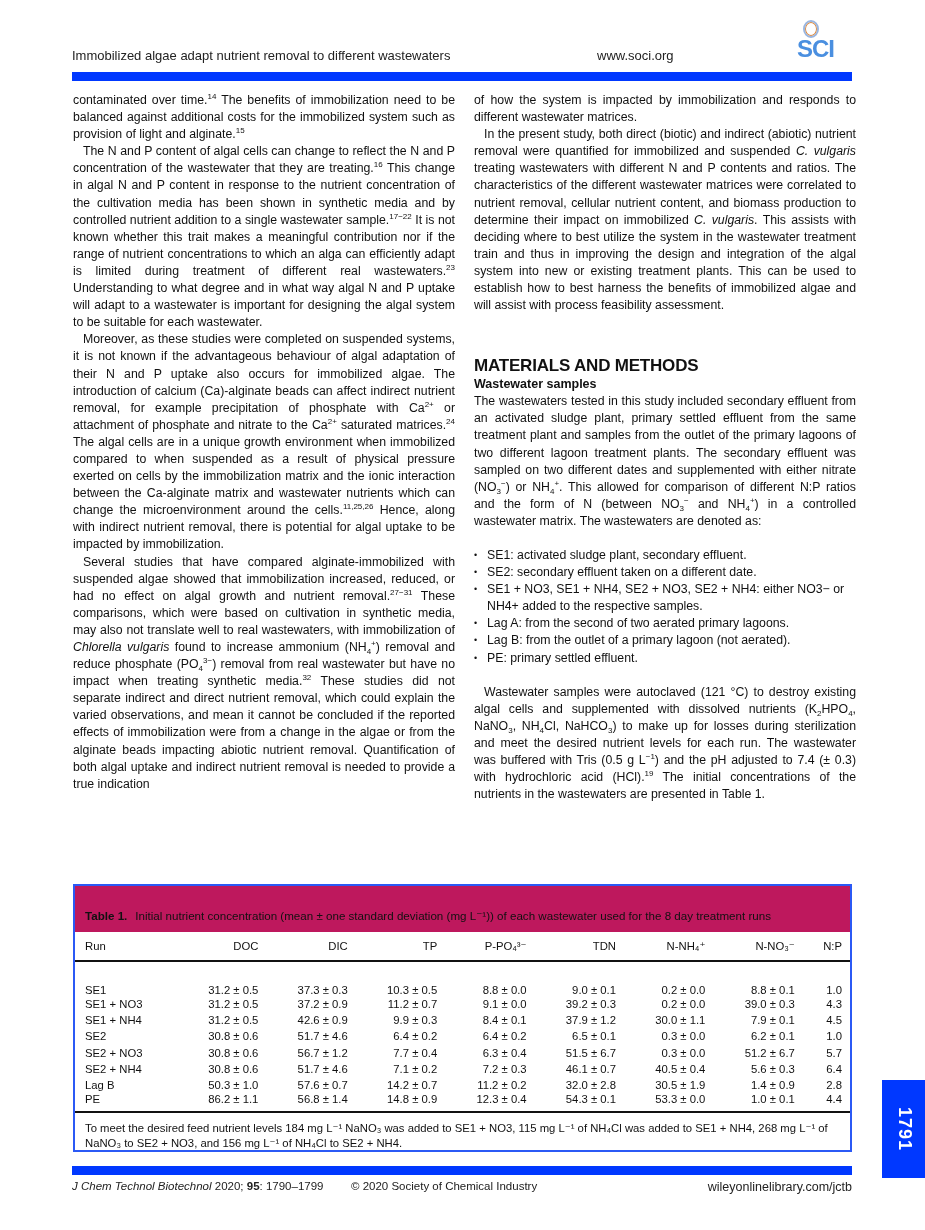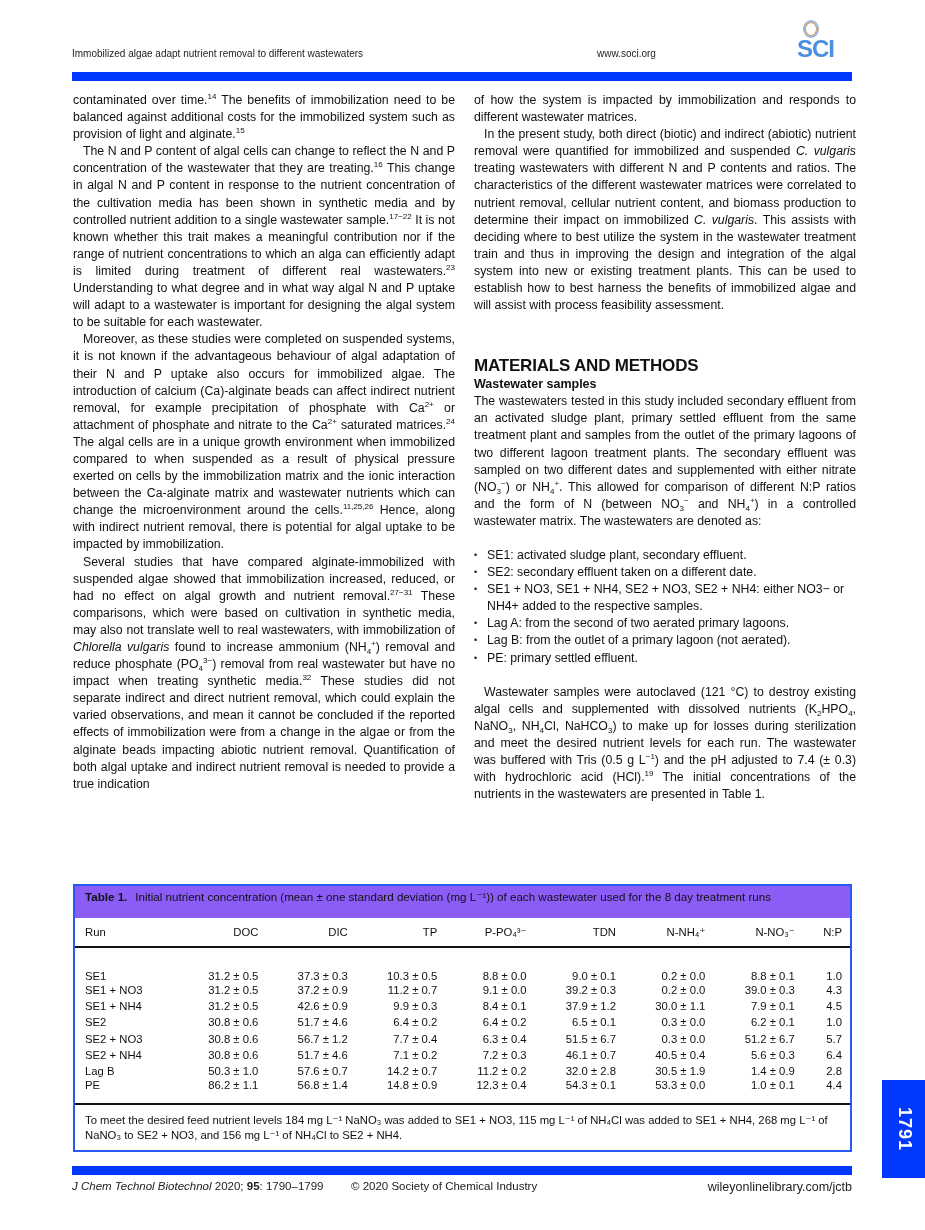--- a/index.html
+++ b/index.html
@@ -1,48 +1,48 @@
 <!DOCTYPE html>
 <html><head>
 <meta charset="utf-8">
 <style>
   * { box-sizing: border-box; margin: 0; padding: 0; }
   html, body { width: 925px; height: 1230px; background: #ffffff; overflow: hidden; }
   body { position: relative; font-family: "Liberation Sans", "DejaVu Sans", sans-serif; color: #111; }
 
-  .running-head { position: absolute; left: 72px; top: 48px; width: 780px; height: 20px; font-size: 10px; color: #222; text-decoration: underline; }
+  .running-head { position: absolute; left: 72px; top: 48px; width: 780px; height: 20px; font-size: 13px; color: #222; text-decoration: underline; }
   .running-head .title { position: absolute; left: 0; top: 0; }
   .running-head .url { position: absolute; left: 525px; top: 0; }
   .logo { position: absolute; left: 795px; top: 18px; width: 60px; height: 50px; }
   .logo .ring { position: absolute; left: 8px; top: 2px; width: 16px; height: 18px; border-radius: 50%; border: 2.5px solid #9ab6e0; box-shadow: inset 0 0 0 1px #e08a3c; }
   .logo .sci { position: absolute; left: 2px; top: 17px; font-size: 24px; font-weight: bold; color: #4a8fe0; letter-spacing: -1px; }
   .top-rule { position: absolute; left: 72px; top: 72px; width: 780px; height: 9px; background: #0038ff; }
 
   .col { position: absolute; top: 92px; width: 382px; font-size: 12.3px; line-height: 17.1px; text-align: justify; color: #111; }
   .col.left { left: 73px; }
   .col.right { left: 474px; }
   .col p { margin: 0; }
   .col p.indent { text-indent: 10px; }
   sup, sub { font-size: 8px; line-height: 0; }
   .section-head { font-size: 17px; font-weight: bold; margin-top: 42px; line-height: 20px; letter-spacing: -0.2px; }
   .sub-head { font-size: 12.5px; font-weight: bold; line-height: 17px; }
   ul.bullets { list-style: none; margin: 17px 0 17px 0; }
   ul.bullets li { position: relative; padding-left: 13px; text-align: left; }
   ul.bullets li::before { content: "\2022"; position: absolute; left: 0; top: 0; font-size: 9px; }
 
   .table-box { position: absolute; left: 73px; top: 884px; width: 779px; height: 268px; border: 2px solid #2b59f5; }
-  .table-caption { background: #8b5cf6; height: 32px; padding: 4px 10px; font-size: 11.6px; color: #111; }
+  .table-caption { background: #be185d; height: 32px; padding: 23px 10px; font-size: 11.6px; color: #111; }
   .table-caption b { margin-right: 8px; }
   table { width: 100%; border-collapse: collapse; font-size: 11.3px; color: #111; }
   thead th { font-weight: normal; height: 29px; border-bottom: 2px solid #111; text-align: right; padding: 0 8px; margin-left: 29px; }
   thead th.run { text-align: left; padding-left: 10px; }
   tbody tr:first-child td { padding-top: 22px; }
   tbody td { height: 16.2px; text-align: right; padding: 0 8px; white-space: nowrap; }
   tbody td.run { text-align: left; padding-left: 10px; }
-  tbody tr:last-child td { padding-bottom: 12px; }
+  tbody tr:last-child td { padding-bottom: 6px; }
   .table-note { border-top: 2px solid #111; padding: 8px 10px; font-size: 11.3px; line-height: 15px; color: #111; }
 
   .bottom-rule { position: absolute; left: 72px; top: 1166px; width: 780px; height: 9px; background: #0038ff; }
   .footer { position: absolute; left: 72px; top: 1180px; width: 780px; height: 20px; font-size: 11.5px; color: #222; }
   .footer .cite { position: absolute; left: 0; top: 0; }
   .footer .cite i { font-style: italic; }
   .footer .copy { position: absolute; left: 279px; top: 0; }
   .footer .site { position: absolute; right: 0; top: 0; font-size: 12.5px; }
   .page-tab { position: absolute; left: 882px; top: 1080px; width: 43px; height: 98px; background: #0038ff; }
   .page-tab span { position: absolute; left: 50%; top: 50%; transform: translate(-50%, -50%) rotate(90deg); color: #fff; font-weight: bold; font-size: 18px; letter-spacing: 1px; }

